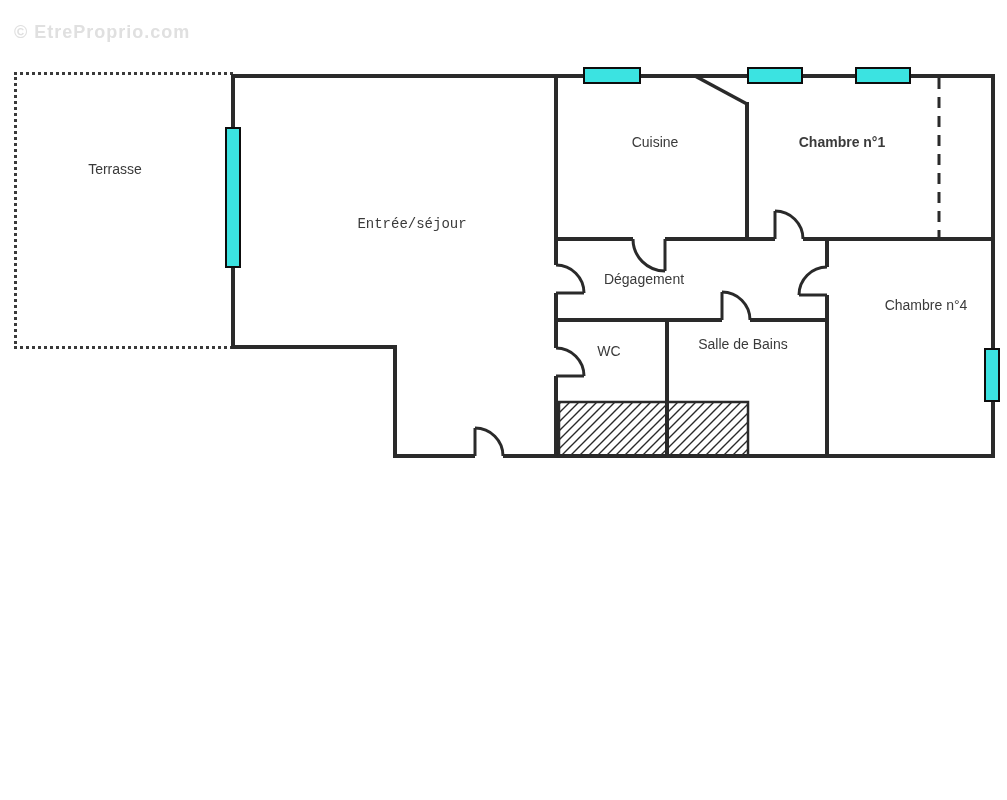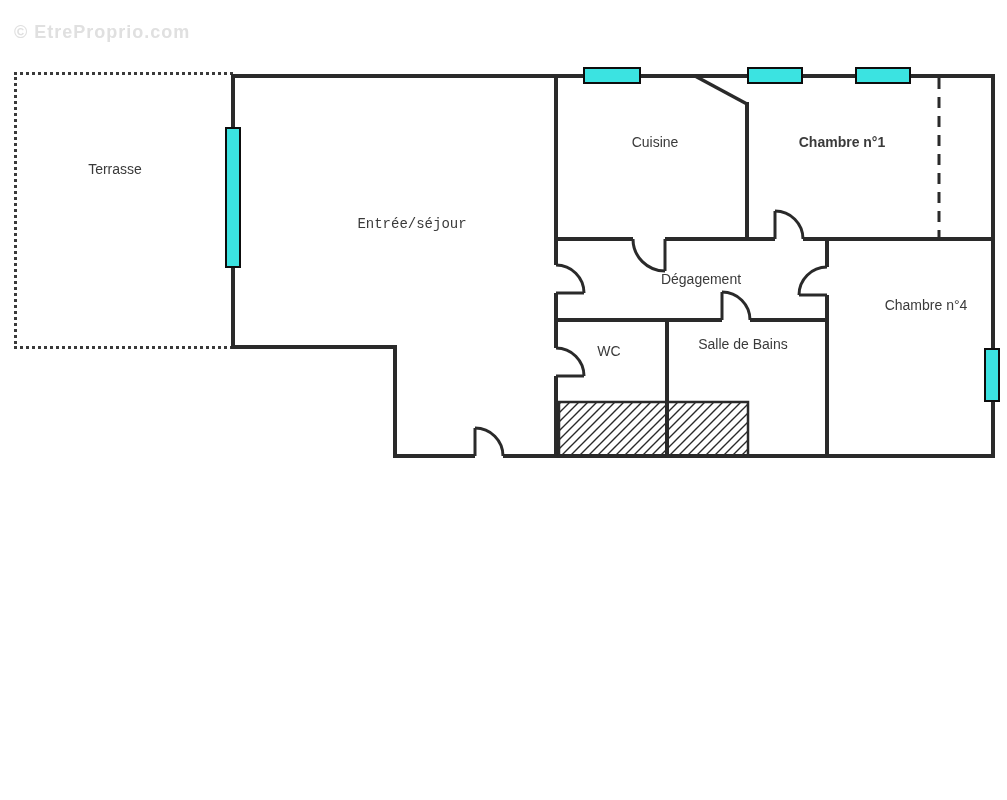--- a/index.html
+++ b/index.html
@@ -113,19 +113,19 @@
     <div class="window" style="left: 583px; top: 67px; width: 58px; height: 17px; background-color: rgb(59, 227, 225);"></div>
     <div class="window" style="left: 747px; top: 67px; width: 56px; height: 17px; background-color: rgb(59, 227, 225);"></div>
     <div class="window" style="left: 855px; top: 67px; width: 56px; height: 17px; background-color: rgb(59, 227, 225);"></div>
     <div class="window" style="left: 225px; top: 127px; width: 16px; height: 141px; background-color: rgb(59, 227, 225);"></div>
     <div class="window" style="left: 984px; top: 348px; width: 16px; height: 54px; background-color: rgb(59, 227, 225);"></div>
 
     <div class="room-label" style="left:115px; top:169px;">Terrasse</div>
     <div class="room-label" style="left:412px; top:224px;font-family:Liberation Mono, monospace;">Entrée/séjour</div>
     <div class="room-label" style="left:655px; top:142px;">Cuisine</div>
     <div class="room-label" style="left:842px; top:142px;font-weight:bold;">Chambre n°1</div>
-    <div class="room-label" style="left:701px; top:279px;">Dégagement</div>
+    <div class="room-label" style="left:644px; top:279px;">Dégagement</div>
     <div class="room-label" style="left:926px; top:305px;">Chambre n°4</div>
     <div class="room-label" style="left:609px; top:351px;">WC</div>
     <div class="room-label" style="left:743px; top:344px;">Salle de Bains</div>
 
   </div>
 </div>
 
 </body></html>

